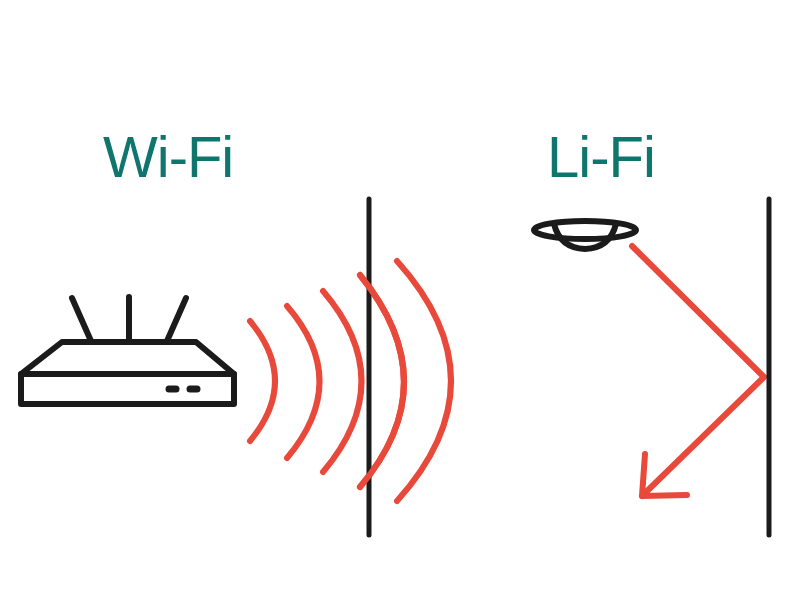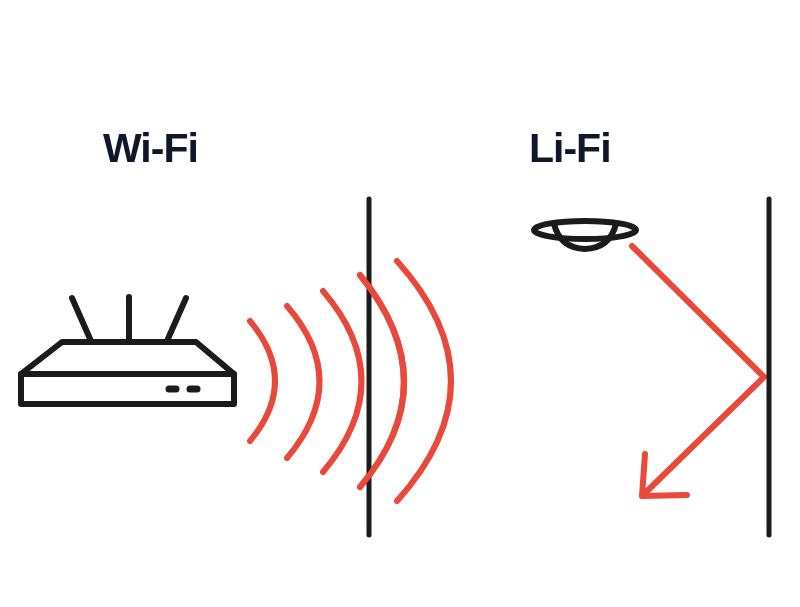--- a/index.html
+++ b/index.html
@@ -1,27 +1,26 @@
 <!DOCTYPE html>
 <html><head>
   <meta charset="utf-8">
   <style>
     html, body { margin: 0; padding: 0; background: #ffffff; }
     body { width: 800px; height: 607px; position: relative; overflow: hidden; }
     .title {
       position: absolute;
       font-family: "Liberation Sans", sans-serif;
-      font-size: 41px;
-      color: #0f172a;
+      font-size: 58px;
+      color: #0f766e;
       line-height: 1;
       letter-spacing: -1px;
-      font-weight: bold;
     }
     #wifi-title { left: 103px; top: 128px; }
-    #lifi-title { left: 529px; top: 128px; }
+    #lifi-title { left: 547px; top: 128px; }
     svg { position: absolute; left: 0; top: 0; }
   </style>
 </head>
 <body>
 
 <div id="wifi-title" class="title">Wi-Fi</div>
 <div id="lifi-title" class="title">Li-Fi</div>
 
 <svg width="800" height="607" viewBox="0 0 800 607">
 

